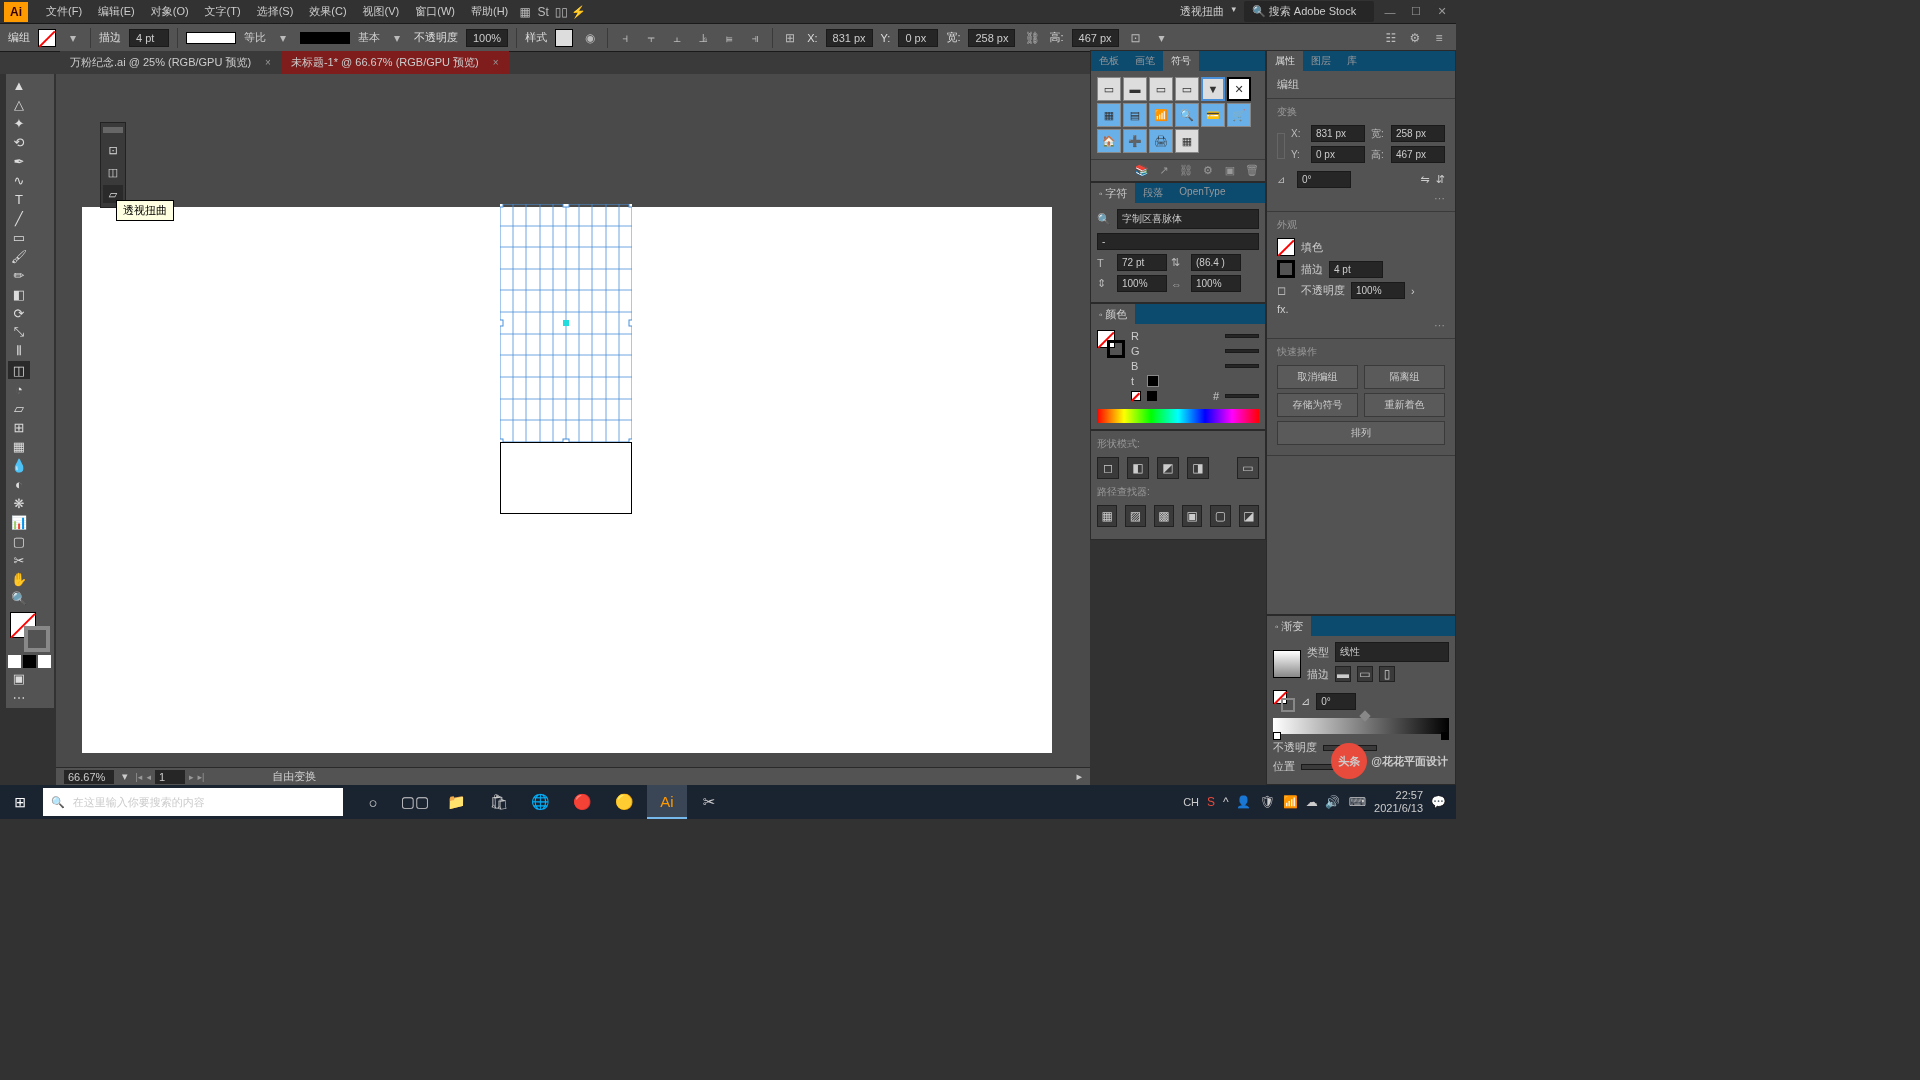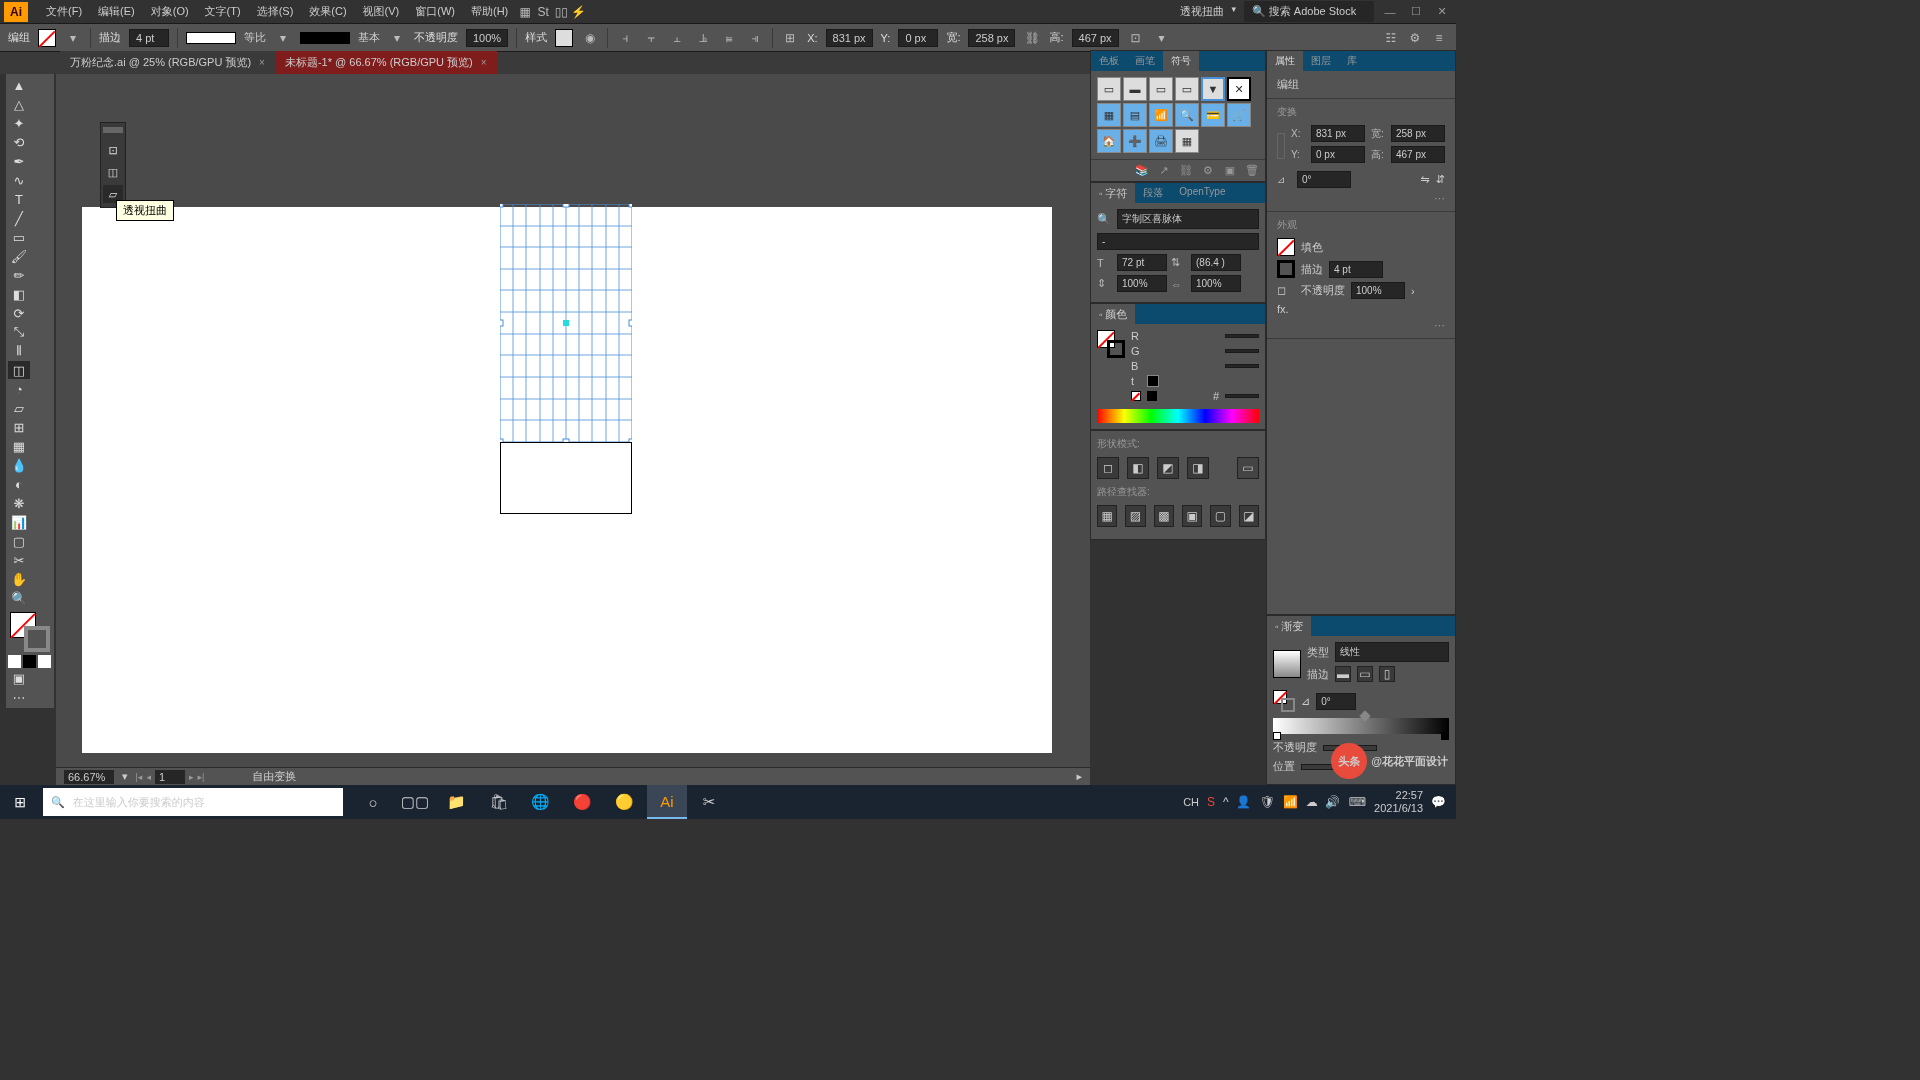--- a/index.html
+++ b/index.html
@@ -14,21 +14,21 @@
 .win-btn{width:20px;height:14px;display:flex;align-items:center;justify-content:center;color:#999}
 .control-bar{height:28px;background:#535353;display:flex;align-items:center;padding:0 8px;gap:8px;border-bottom:1px solid #1a1a1a}
 .ctrl-label{color:#ddd}
 .ctrl-field{background:#262626;padding:2px 6px;min-width:40px;display:inline-block;border:1px solid #1a1a1a}
 .ctrl-swatch{width:18px;height:18px;background:#fff;border:1px solid #000;position:relative}
 .ctrl-swatch.slash:after{content:"";position:absolute;width:140%;height:2px;background:red;top:50%;left:-20%;transform:rotate(-45deg)}
 .ctrl-sep{width:1px;height:20px;background:#3a3a3a}
 .ctrl-icon{width:18px;height:18px;display:flex;align-items:center;justify-content:center;color:#bbb;font-size:12px}
 .stroke-preview{width:50px;height:12px;background:#fff;border:1px solid #000}
 .tabs{height:22px;background:#3a3a3a;display:flex;align-items:flex-end;padding-left:60px}
-.tab{padding:4px 10px;background:#3a3a3a;color:#bbb;font-size:11px;display:flex;align-items:center;gap:8px}
+.tab{padding:4px 10px;background:#3a3a3a;color:#bbb;font-size:11px;display:flex;align-items:center;gap:14px}
 .tab.active{background:#7f1d1d}
 .tab-close{font-size:10px;color:#999}
 .main-area{position:absolute;top:74px;left:56px;right:366px;bottom:38px;background:#4a4a4a;overflow:hidden}
 .canvas{position:absolute;background:#fff;left:26px;top:133px;width:970px;height:546px}
 .toolbar{position:absolute;left:6px;top:74px;width:48px;background:#535353;padding:2px;display:flex;flex-wrap:wrap;gap:1px}
 .tool{width:22px;height:18px;display:flex;align-items:center;justify-content:center;color:#ddd;font-size:13px;cursor:pointer}
 .tool.active{background:#2a2a2a}
 .tool-fill-stroke{width:44px;height:40px;position:relative;margin-top:4px}
 .tf-fill{position:absolute;width:26px;height:26px;background:#fff;border:1px solid #000;top:0;left:2px}
 .tf-fill.slash:after{content:"";position:absolute;width:140%;height:2px;background:red;top:50%;left:-20%;transform:rotate(-45deg)}
@@ -274,21 +274,21 @@
 <div class="statusbar">
   <span class="zoom-field">66.67%</span>
   <span>▾</span>
   <div class="page-nav">
     <span class="pg-btn">|◂</span>
     <span class="pg-btn">◂</span>
     <span class="zoom-field" style="min-width:30px">1</span>
     <span class="pg-btn">▸</span>
     <span class="pg-btn">▸|</span>
   </div>
-  <span style="margin-left:40px">自由变换</span>
+  <span style="margin-left:60px">自由变换</span>
   <span style="margin-left:auto">▸</span>
 </div>
 
 <div class="right-panels">
   <div class="rp-col1">
 
     <div class="panel">
       <div class="panel-tabs">
         <div class="ptab">色板</div>
         <div class="ptab">画笔</div>
@@ -473,20 +473,34 @@
             <div style="width:18px">◻</div>
             <span>不透明度</span>
             <div class="prop-field">100%</div>
             <span>›</span>
           </div>
         <div class="prop-row">
             <span>fx.</span>
           </div>
         <div style="text-align:right;color:#999">⋯</div>
       </div>
+      <div class="prop-section">
+        <div class="prop-title">快速操作</div>
+        <div class="prop-row">
+            <div class="prop-btn">取消编组</div>
+            <div class="prop-btn">隔离组</div>
+          </div>
+        <div class="prop-row">
+            <div class="prop-btn">存储为符号</div>
+            <div class="prop-btn">重新着色</div>
+          </div>
+        <div class="prop-row">
+            <div class="prop-btn">排列</div>
+          </div>
+      </div>
     </div>
 
     <div class="panel grad-panel">
       <div class="panel-tabs">
           <div class="ptab active">◦ <span>渐变</span></div>
         </div>
       <div class="panel-body">
         <div class="grad-type-row">
           <div class="grad-preview"></div>
           <div style="flex:1">

